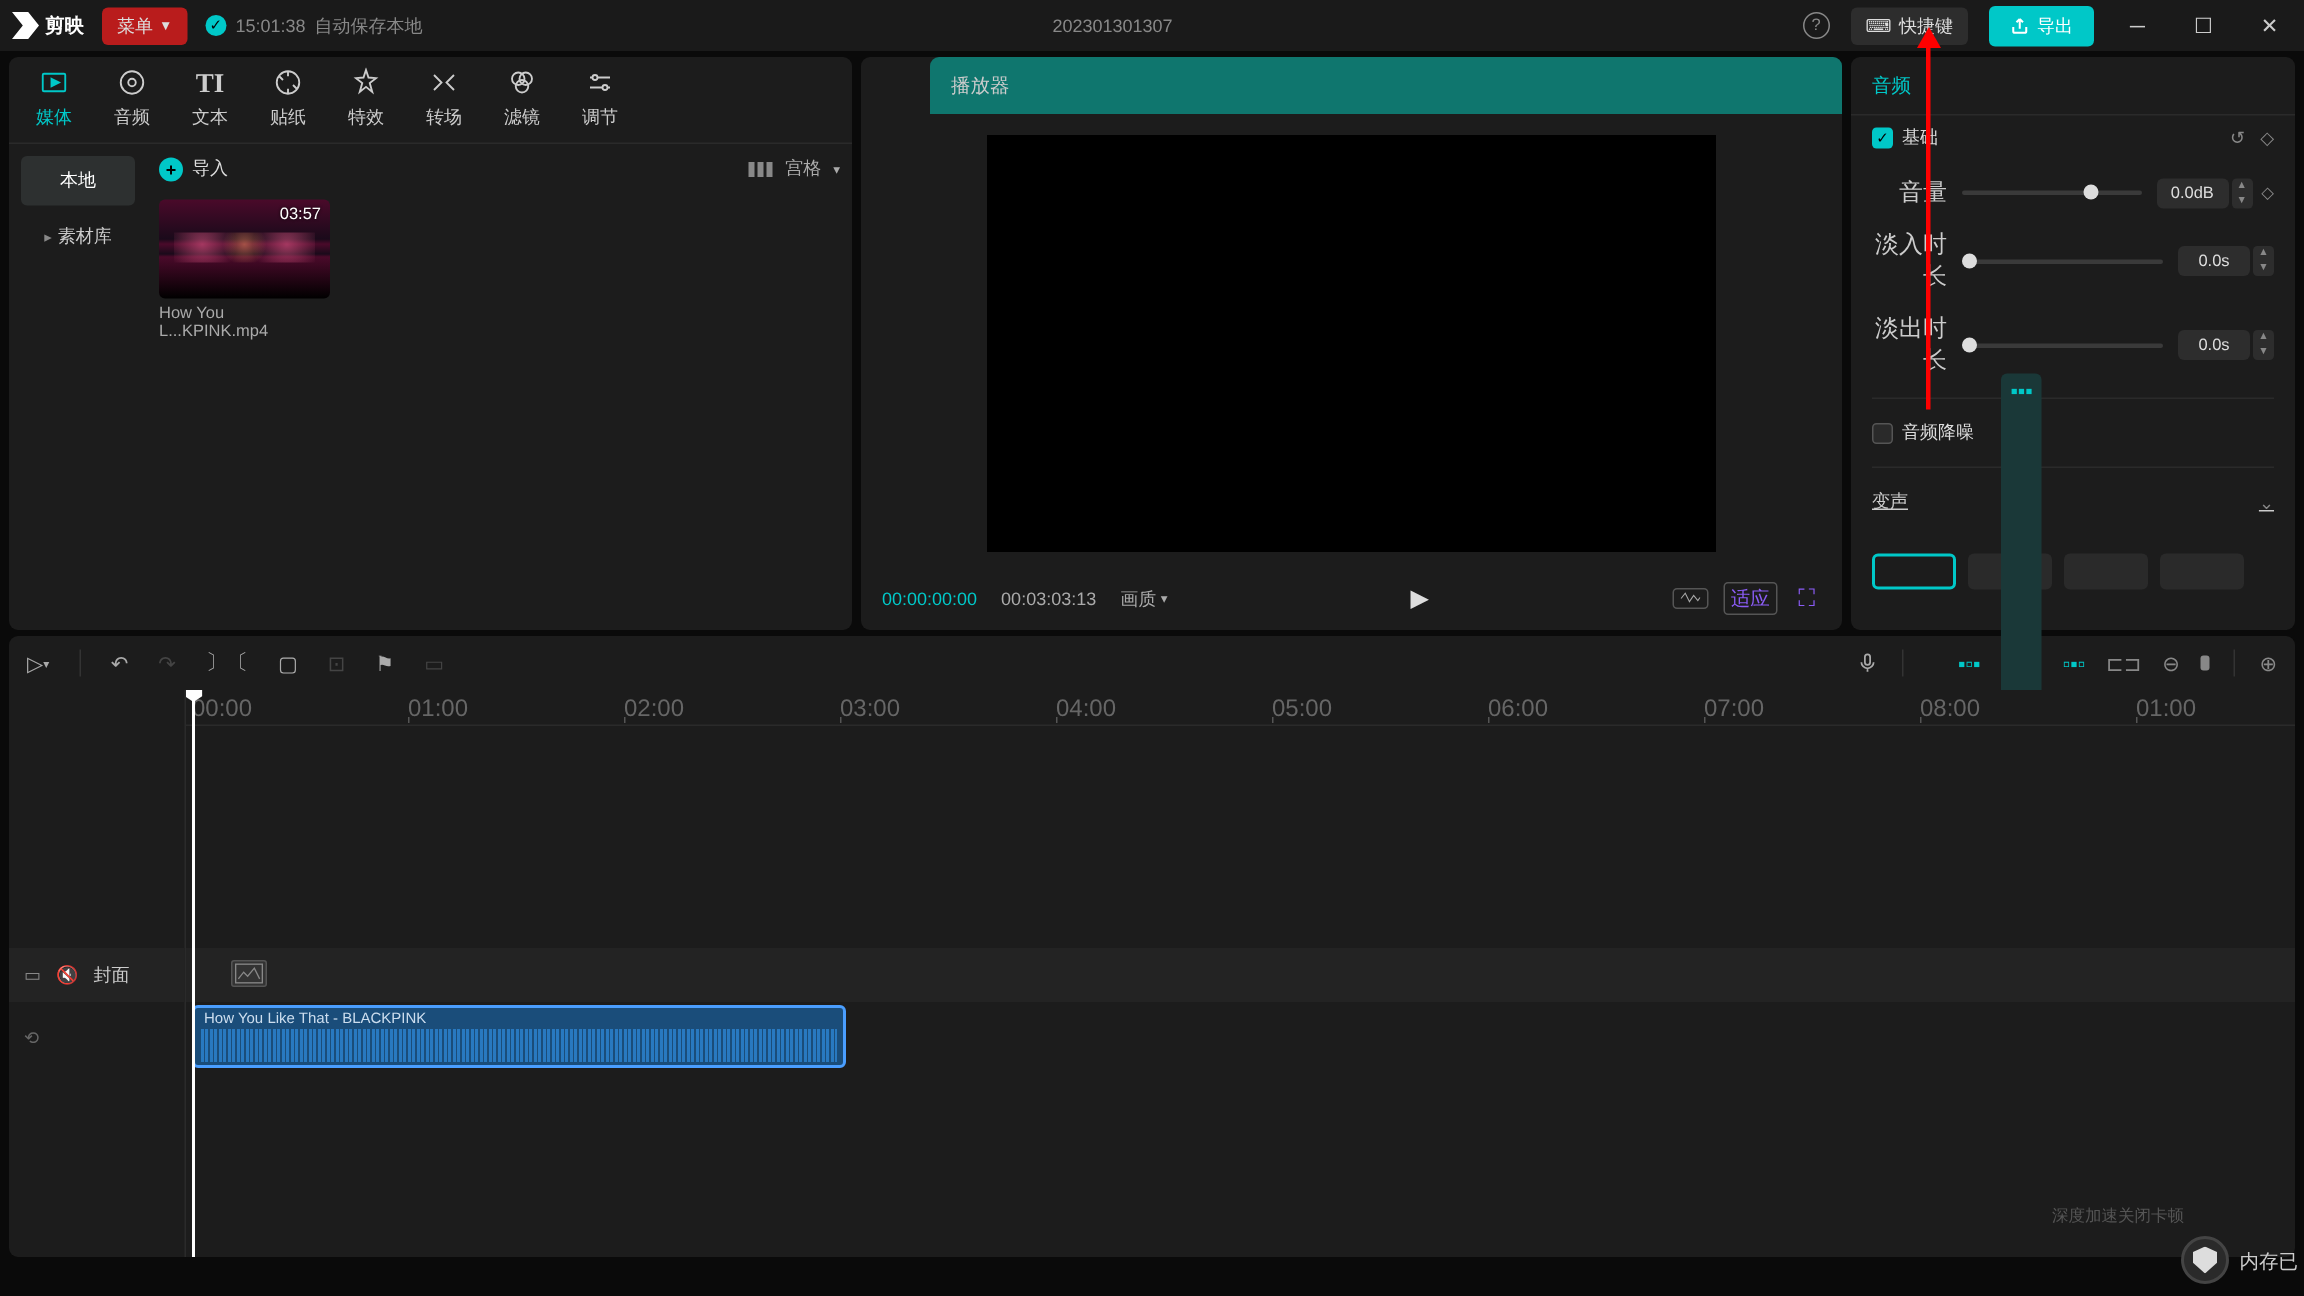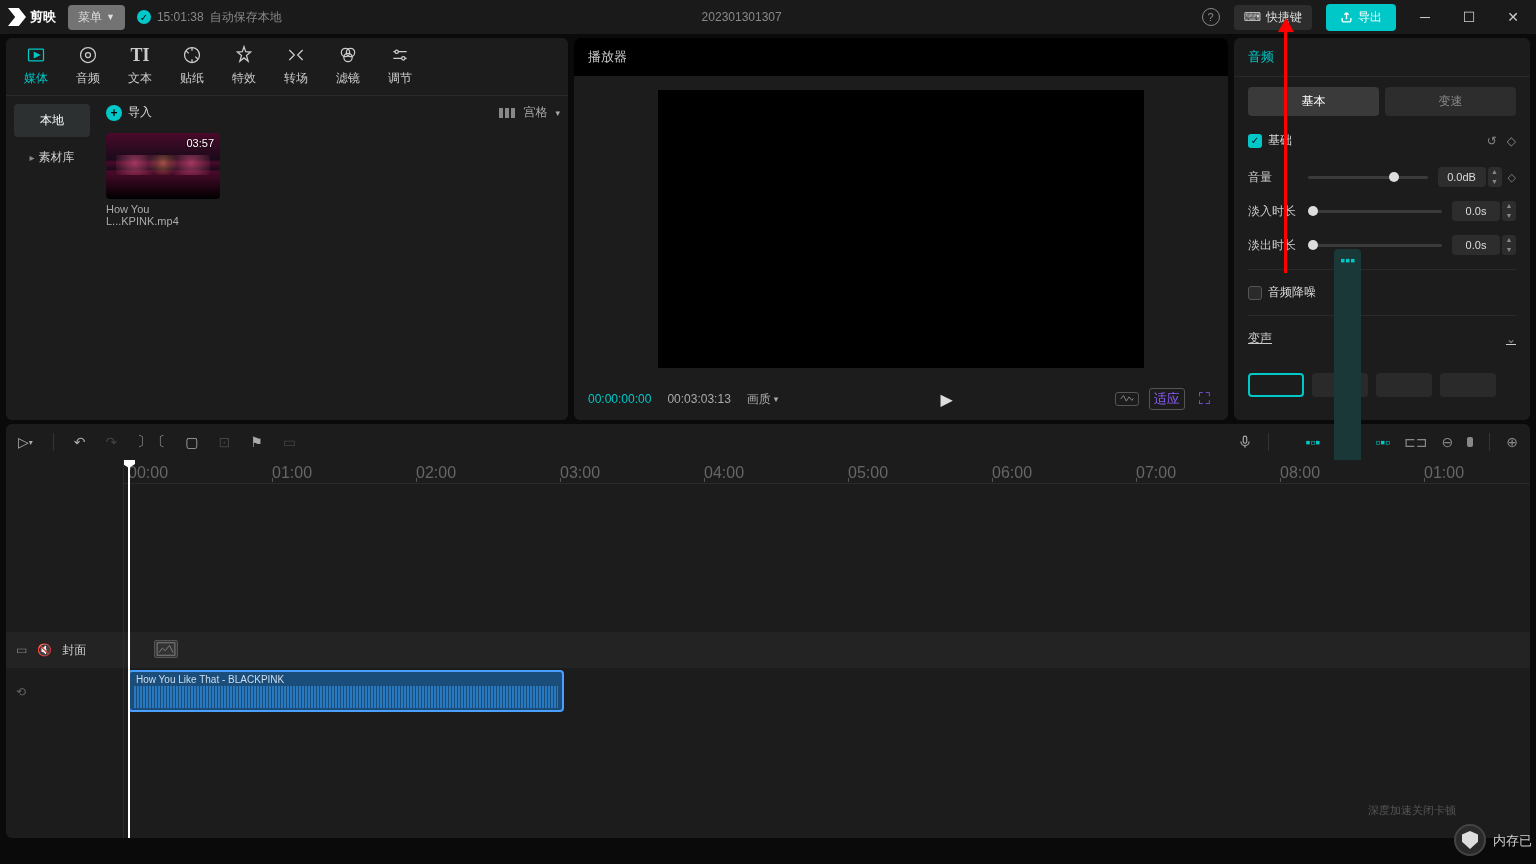--- a/index.html
+++ b/index.html
@@ -2,21 +2,21 @@
 <html><head>
 <meta charset="utf-8">
 <style>
 * { margin: 0; padding: 0; box-sizing: border-box; font-family: "Microsoft YaHei", Arial, sans-serif; user-select: none; }
 body { background: #0a0a0a; color: #ccc; font-size: 12px; width: 1536px; height: 864px; overflow: hidden; position: relative; }
 
 
 .titlebar { height: 34px; background: #1a1a1a; display: flex; align-items: center; padding: 0 8px; gap: 12px; }
 .logo { display: flex; align-items: center; gap: 4px; color: #fff; font-weight: bold; font-size: 13px; }
 .logo-icon { width: 18px; height: 18px; background: #fff; clip-path: polygon(0 0, 60% 0, 100% 50%, 60% 100%, 0 100%, 40% 50%); }
-.menu-btn { background: #737373; color: #ddd; padding: 4px 10px; border-radius: 4px; font-size: 12px; display: flex; align-items: center; gap: 4px; cursor: pointer; }
+.menu-btn { background: #b91c1c; color: #ddd; padding: 4px 10px; border-radius: 4px; font-size: 12px; display: flex; align-items: center; gap: 4px; cursor: pointer; }
 .autosave { display: flex; align-items: center; gap: 6px; color: #888; font-size: 12px; }
 .check-icon { width: 14px; height: 14px; background: #00c8c8; border-radius: 50%; display: flex; align-items: center; justify-content: center; color: #000; font-size: 10px; }
 .title-center { flex: 1; text-align: center; color: #888; font-size: 12px; }
 .title-right { display: flex; align-items: center; gap: 14px; }
 .help-icon { width: 18px; height: 18px; border: 1.5px solid #888; border-radius: 50%; display: flex; align-items: center; justify-content: center; color: #888; font-size: 11px; cursor: pointer; }
 .shortcut-btn { background: #2d2d2d; padding: 4px 10px; border-radius: 4px; color: #ddd; display: flex; align-items: center; gap: 5px; cursor: pointer; font-size: 12px; }
 .export-btn { background: #00c8c8; color: #fff; padding: 5px 14px; border-radius: 4px; display: flex; align-items: center; gap: 5px; cursor: pointer; font-size: 12px; }
 .win-btn { width: 30px; height: 24px; display: flex; align-items: center; justify-content: center; color: #ccc; font-size: 14px; cursor: pointer; }
 
 
@@ -41,21 +41,21 @@
 .grid-icon { display: inline-flex; gap: 2px; }
 .grid-icon span { width: 4px; height: 10px; background: #888; display: inline-block; }
 .media-thumb { width: 114px; }
 .thumb-img { width: 114px; height: 66px; border-radius: 4px; background: linear-gradient(to bottom, #4a0a2a 0%, #1a0a1a 40%, #4a0a2a 45%, #1a0a1a 55%, #4a0a2a 58%, #000 100%); position: relative; overflow: hidden; }
 .thumb-img::before { content: ""; position: absolute; top: 22px; left: 10px; right: 10px; height: 20px; background: radial-gradient(circle at 20% 40%, rgba(255,100,150,0.5), transparent 30%), radial-gradient(circle at 50% 40%, rgba(255,150,100,0.5), transparent 30%), radial-gradient(circle at 80% 40%, rgba(255,100,150,0.5), transparent 30%); }
 .thumb-duration { position: absolute; top: 4px; right: 6px; color: #fff; font-size: 11px; text-shadow: 0 0 2px #000; }
 .thumb-name { color: #aaa; font-size: 11px; margin-top: 4px; }
 
 
 .center-panel { flex: 1; background: #1c1c1c; border-radius: 6px; display: flex; flex-direction: column; }
-.preview-header { padding: 10px 14px; color: #ccc; font-size: 13px; background: #000000; border-radius: 6px 6px 0 0; }
+.preview-header { padding: 10px 14px; color: #ccc; font-size: 13px; background: #0f766e; border-radius: 6px 6px 0 0; margin-left: 46px; }
 .preview-body { flex: 1; display: flex; align-items: center; justify-content: center; }
 .preview-screen { width: 486px; height: 278px; background: #000; }
 .preview-controls { display: flex; align-items: center; padding: 6px 14px 10px 14px; gap: 16px; font-size: 12px; }
 .time-current { color: #00c8c8; }
 .time-total { color: #aaa; }
 .quality { color: #aaa; display: flex; align-items: center; gap: 3px; cursor: pointer; }
 .play-center { flex: 1; display: flex; justify-content: center; }
 .play-btn { color: #ddd; font-size: 16px; cursor: pointer; }
 .preview-right { display: flex; gap: 10px; align-items: center; }
 .preview-icon { color: #8b5cf6; cursor: pointer; font-size: 13px; border: 1px solid #555; padding: 1px 4px; border-radius: 3px; }
@@ -69,21 +69,21 @@
 .subtab.active { background: #3a3a3a; color: #fff; }
 .right-body { padding: 6px 14px; flex: 1; overflow: hidden; }
 .prop-row { display: flex; align-items: center; justify-content: space-between; margin-bottom: 14px; }
 .prop-row.header { margin-bottom: 18px; }
 .check-label { display: flex; align-items: center; gap: 6px; color: #ddd; font-size: 12px; }
 .checkbox { width: 14px; height: 14px; border-radius: 3px; display: flex; align-items: center; justify-content: center; font-size: 10px; }
 .checkbox.checked { background: #00c8c8; color: #000; }
 .checkbox.unchecked { border: 1px solid #555; background: #2a2a2a; }
 .reset-icons { display: flex; gap: 10px; color: #888; }
 .reset-icons span { cursor: pointer; }
-.prop-label { color: #ccc; font-size: 12px; width: 50px; }
+.prop-label { color: #ccc; font-size: 16px; width: 50px; text-align: right; }
 .slider-track { flex: 1; height: 3px; background: #3a3a3a; margin: 0 10px; position: relative; border-radius: 2px; }
 .slider-thumb { position: absolute; top: -4px; width: 10px; height: 10px; background: #ddd; border-radius: 50%; }
 .value-box { background: #2d2d2d; padding: 4px 8px; border-radius: 4px; color: #ddd; font-size: 11px; min-width: 48px; text-align: center; }
 .spinner { background: #2d2d2d; width: 14px; border-radius: 3px; display: flex; flex-direction: column; font-size: 7px; color: #888; margin-left: 2px; }
 .spinner span { text-align: center; cursor: pointer; line-height: 8px; padding: 1px 0; }
 .keyframe-diamond { color: #888; margin-left: 6px; cursor: pointer; font-size: 11px; }
 .divider { height: 1px; background: #2a2a2a; margin: 14px 0; }
 .voice-row { display: flex; align-items: center; justify-content: space-between; margin-bottom: 26px; text-decoration: underline; }
 .voice-presets { display: flex; gap: 8px; }
 .preset { width: 56px; height: 24px; background: #2a2a2a; border-radius: 4px; cursor: pointer; }
@@ -295,24 +295,20 @@
             </svg>
           </span>
         <span class="preview-icon">适应</span>
         <span class="preview-icon noborder">⛶</span>
       </div>
     </div>
   </div>
 
   <div class="right-panel">
     <div class="right-tabs-top">音频</div>
-    <div class="right-subtabs">
-      <div class="subtab active">基本</div>
-      <div class="subtab">变速</div>
-    </div>
     <div class="right-body">
       <div class="prop-row header">
         <div class="check-label">
           <div class="checkbox checked">✓</div>
           <span>基础</span>
         </div>
         <div class="reset-icons">
           <span>↺</span>
           <span>◇</span>
         </div>

